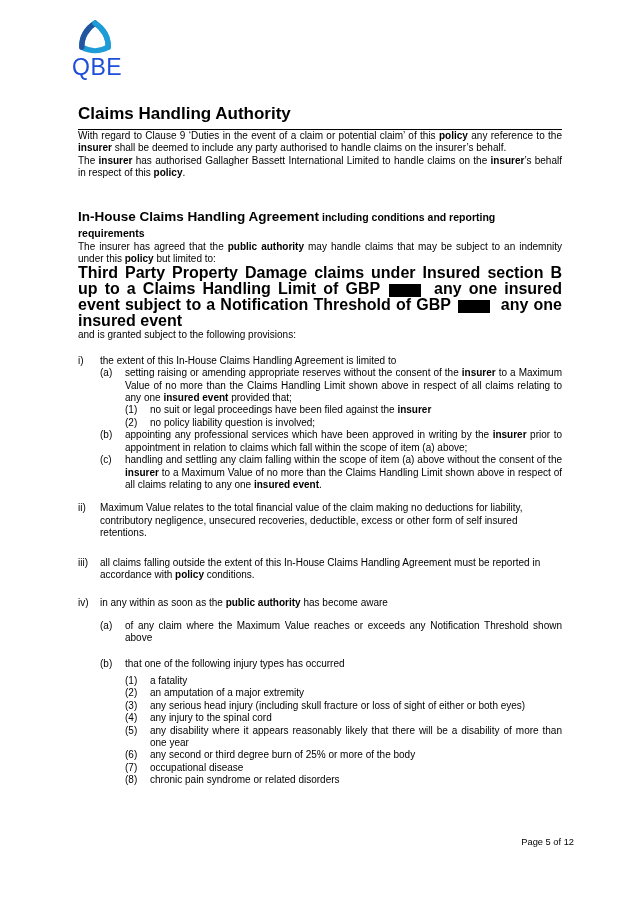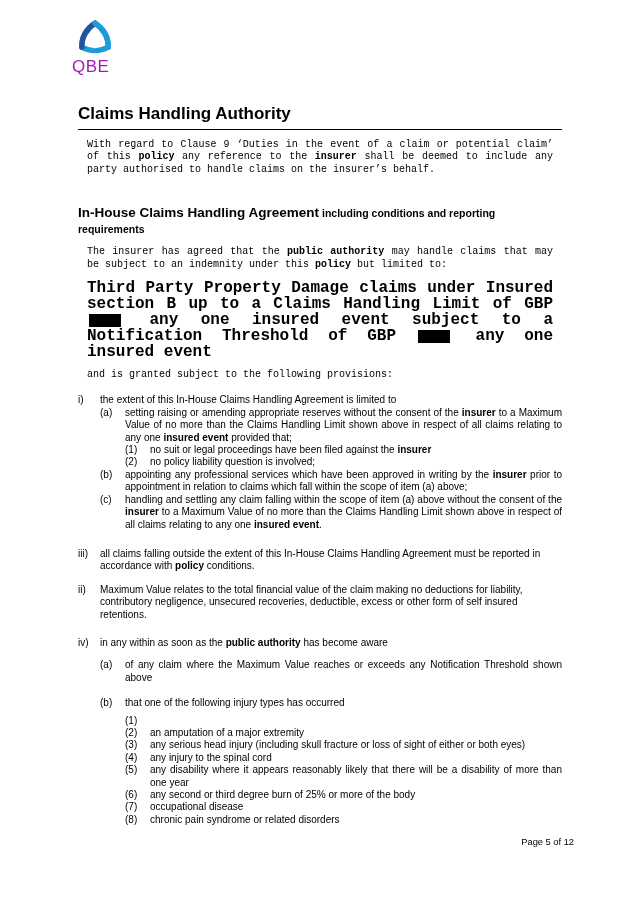--- a/index.html
+++ b/index.html
@@ -7,29 +7,29 @@
     width:636px;height:900px;position:relative;
     font-family:"Liberation Sans","DejaVu Sans",sans-serif;
     color:#000;font-size:10px;line-height:12.4px;
     -webkit-font-smoothing:antialiased;
   }
   .page{position:absolute;inset:0;background:#fff;overflow:hidden;}
 
   
   .logo{position:absolute;top:18px;left:72px;display:flex;flex-direction:column;}
   .logo svg{margin-left:5px;display:block;}
-  .logo .brand{font-size:17px;line-height:22px;color:#a21caf;letter-spacing:0.5px;margin-top:0px;}
+  .logo .brand{font-size:23px;line-height:22px;color:#1d4ed8;letter-spacing:0.5px;margin-top:0px;}
 
   
   .content{margin-left:78px;width:484px;padding-top:104px;}
 
   .title-block{border-bottom:1.6px solid #000;padding-bottom:5px;}
   .title-block h1{margin:0;font-size:17px;line-height:20px;font-weight:bold;}
 
-  p.body{margin:9px;font-family:Liberation Mono, monospace;}
+  p.body{margin:0;}
   .just{text-align:justify;}
   .b{font-weight:bold;}
 
   .p1{margin-top:7px;}
   .p2{margin-top:12px;}
 
   .section-heading{margin-top:29px;font-weight:bold;font-size:13.5px;line-height:16px;}
   .section-heading .suffix{font-size:10.5px;}
   .section-intro{margin-top:4px;}
 
@@ -71,20 +71,21 @@
     <div class="brand">QBE</div>
   </div>
 
   <div class="content">
 
     <div class="title-block">
       <h1>Claims Handling Authority</h1>
     </div>
 
     <p class="body just p1"><span>With regard to Clause 9 ‘Duties in the event of a claim or potential claim’ of this </span><span class="b">policy</span><span> any reference to the </span><span class="b">insurer</span><span> shall be deemed to include any party authorised to handle claims on the insurer’s behalf.</span></p>
+    <p class="body just p2"><span>The </span><span class="b">insurer</span><span> has authorised Gallagher Bassett International Limited to handle claims on the </span><span class="b">insurer</span><span>’s behalf in respect of this </span><span class="b">policy</span><span>.</span></p>
 
     <div class="section-heading"><span>In-House Claims Handling Agreement</span><span class="suffix"> including conditions and reporting requirements</span></div>
 
     <p class="body just section-intro"><span>The insurer has agreed that the </span><span class="b">public authority</span><span> may handle claims that may be subject to an indemnity under this </span><span class="b">policy</span><span> but limited to:</span></p>
 
     <p class="body just limit-heading"><span>Third Party Property Damage claims under Insured section B up to a Claims Handling Limit of GBP </span><span class="redacted"></span><span> any one insured event subject to a Notification Threshold of GBP </span><span class="redacted"></span><span> any one insured event</span></p>
 
     <p class="body granted">and is granted subject to the following provisions:</p>
 
     <div class="prov-i">
@@ -107,47 +108,48 @@
       <div class="row l2">
         <span class="lbl">(b)</span>
         <span class="txt just"><span>appointing any professional services which have been approved in writing by the </span><span class="b">insurer</span><span> prior to appointment in relation to claims which fall within the scope of item (a) above;</span></span>
       </div>
       <div class="row l2">
         <span class="lbl">(c)</span>
         <span class="txt just"><span>handling and settling any claim falling within the scope of item (a) above without the consent of the </span><span class="b">insurer</span><span> to a Maximum Value of no more than the Claims Handling Limit shown above in respect of all claims relating to any one </span><span class="b">insured event</span><span>.</span></span>
       </div>
     </div>
 
+    <div class="row prov-ii">
+      <span class="lbl">ii)</span>
+      <span class="txt"><span>Maximum Value relates to the total financial value of the claim making no deductions for liability, contributory negligence, unsecured recoveries, deductible, excess or other form of self insured retentions.</span></span>
+    </div>
+
     <div class="row prov-iii">
       <span class="lbl">iii)</span>
       <span class="txt"><span>all claims falling outside the extent of this In-House Claims Handling Agreement must be reported in accordance with </span><span class="b">policy</span><span> conditions.</span></span>
-    </div>
-
-    <div class="row prov-ii">
-      <span class="lbl">ii)</span>
-      <span class="txt"><span>Maximum Value relates to the total financial value of the claim making no deductions for liability, contributory negligence, unsecured recoveries, deductible, excess or other form of self insured retentions.</span></span>
     </div>
 
     <div class="prov-iv">
       <div class="row">
         <span class="lbl">iv)</span>
         <span class="txt"><span>in any within as soon as the </span><span class="b">public authority</span><span> has become aware</span></span>
       </div>
       <div class="row l2 gap-a">
         <span class="lbl">(a)</span>
         <span class="txt just"><span>of any claim where the Maximum Value reaches or exceeds any Notification Threshold shown above</span></span>
       </div>
       <div class="row l2 gap-b">
         <span class="lbl">(b)</span>
         <span class="txt"><span>that one of the following injury types has occurred</span></span>
       </div>
 
       <div class="gap-list">
         <div class="row l3">
           <span class="lbl">(1)</span>
+          <span class="txt"><span>a fatality</span></span>
         </div>
         <div class="row l3">
           <span class="lbl">(2)</span>
           <span class="txt"><span>an amputation of a major extremity</span></span>
         </div>
         <div class="row l3">
           <span class="lbl">(3)</span>
           <span class="txt"><span>any serious head injury (including skull fracture or loss of sight of either or both eyes)</span></span>
         </div>
         <div class="row l3">

